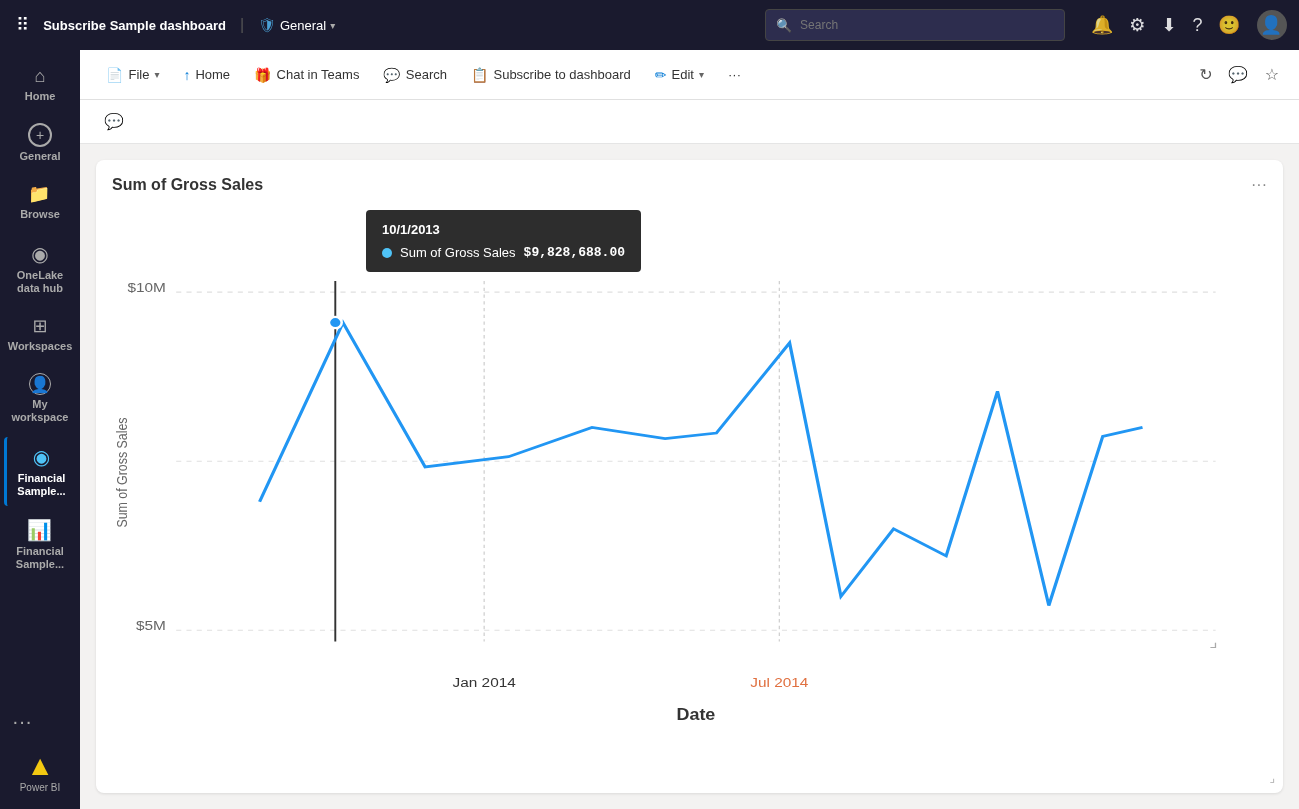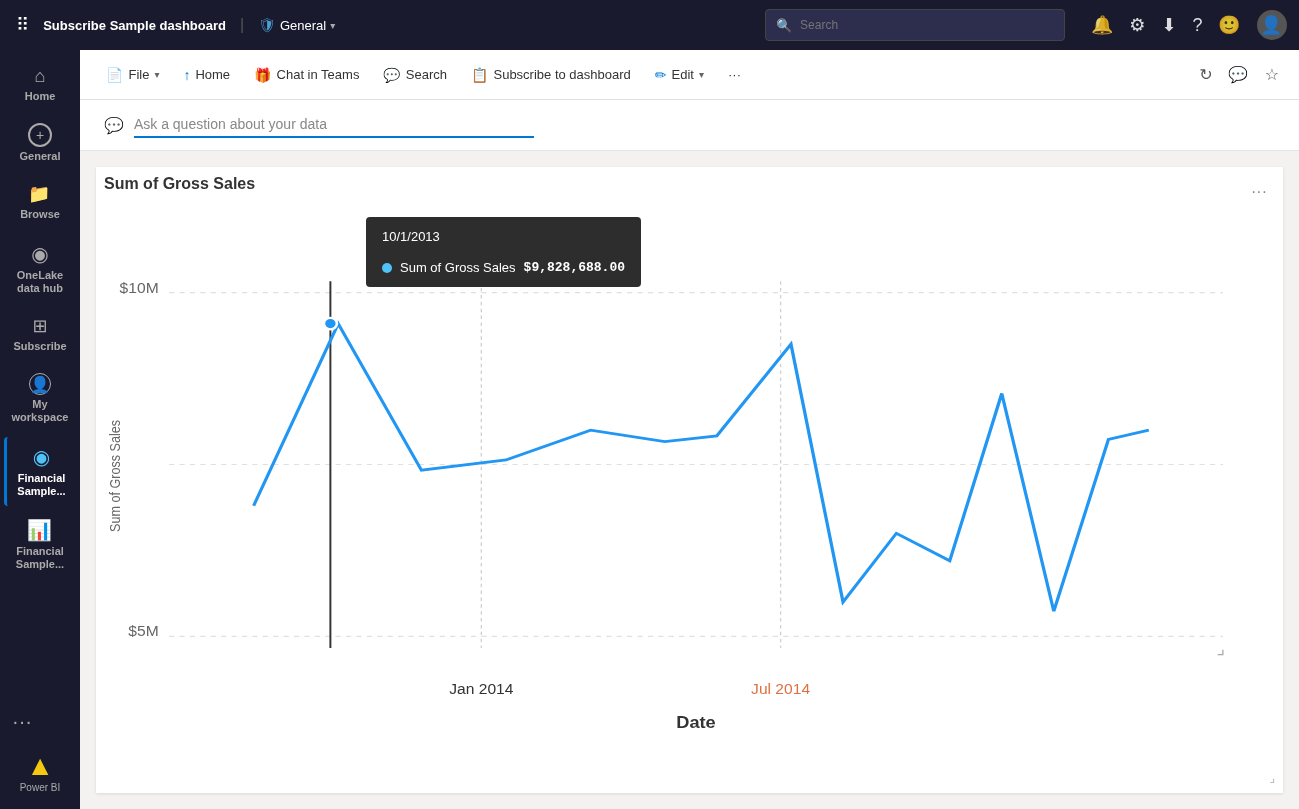--- a/index.html
+++ b/index.html
@@ -208,22 +208,22 @@
       padding: 4px 0;
       background: transparent;
     }
     .qa-input::placeholder { color: #888; }
 
     
     .chart-container {
       flex: 1;
       background: white;
       margin: 16px;
-      border-radius: 0;
-      padding: 8px;
+      border-radius: 8px;
+      padding: 16px;
       position: relative;
       box-shadow: 0 1px 3px rgba(0,0,0,0.1);
       overflow: hidden;
     }
     .chart-title {
       font-size: 16px;
       font-weight: 600;
       color: #333;
     }
     .chart-subtitle {
@@ -256,22 +256,22 @@
       color: white;
       border-radius: 4px;
       padding: 12px 16px;
       font-size: 13px;
       min-width: 240px;
       pointer-events: none;
       z-index: 10;
     }
     .chart-tooltip-date {
       font-size: 13px;
-      font-weight: 400;
-      margin-bottom: 16px;
+      font-weight: 700;
+      margin-bottom: 8px;
     }
     .chart-tooltip-row {
       display: flex;
       align-items: center;
       gap: 8px;
     }
     .tooltip-dot {
       width: 10px;
       height: 10px;
       border-radius: 50%;
@@ -340,21 +340,21 @@
     <div class="sidebar-item">
       <span class="icon">📁</span>
       <span class="label">Browse</span>
     </div>
     <div class="sidebar-item">
       <span class="icon" style="font-size:20px;">◉</span>
       <span class="label">OneLake data hub</span>
     </div>
     <div class="sidebar-item">
       <span class="icon">⊞</span>
-      <span class="label">Subscribe</span>
+      <span class="label">Workspaces</span>
     </div>
     <div class="sidebar-item">
       <span class="icon" style="font-size:16px;border:1px solid #aaa;border-radius:50%;width:22px;height:22px;display:flex;align-items:center;justify-content:center;">👤</span>
       <span class="label">My workspace</span>
     </div>
     <div class="sidebar-item financial-active" style="border-left: 3px solid #0078d4; color: white;">
       <span class="icon" style="color:#4fc3f7;font-size:20px;">◉</span>
       <span class="label">Financial Sample...</span>
     </div>
     <div class="sidebar-item">
@@ -406,21 +406,20 @@
 
       <div class="action-bar-right">
         <span title="Refresh" style="font-size:16px;color:#555;">↻</span>
         <span title="Chat" style="font-size:16px;color:#555;">💬</span>
         <span title="Favorite" style="font-size:16px;color:#555;">☆</span>
       </div>
     </div>
 
     <div class="qa-bar">
       <span class="qa-icon">💬</span>
-      <input class="qa-input" type="text" placeholder="Ask a question about your data" style="">
     </div>
 
     <div class="chart-container">
       <div class="chart-title">Sum of Gross Sales</div>
       <div class="chart-menu">···</div>
 
       <div class="chart-tooltip" style="left: 270px; top: 50px;">
         <div class="chart-tooltip-date">10/1/2013</div>
         <div class="chart-tooltip-row">
           <div class="tooltip-dot"></div>

